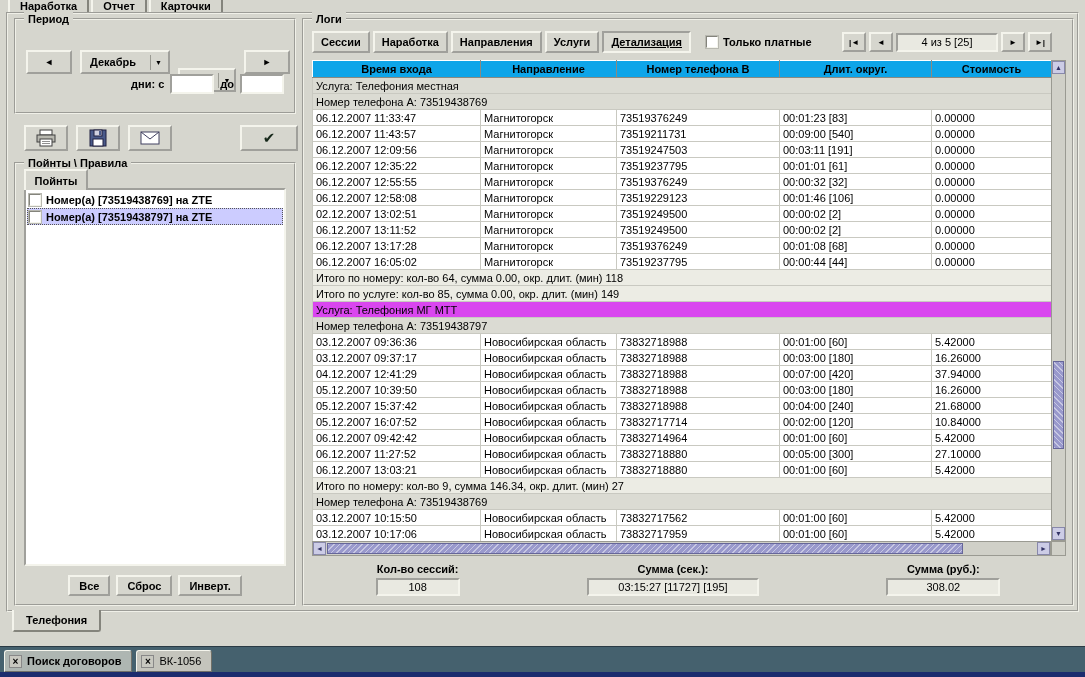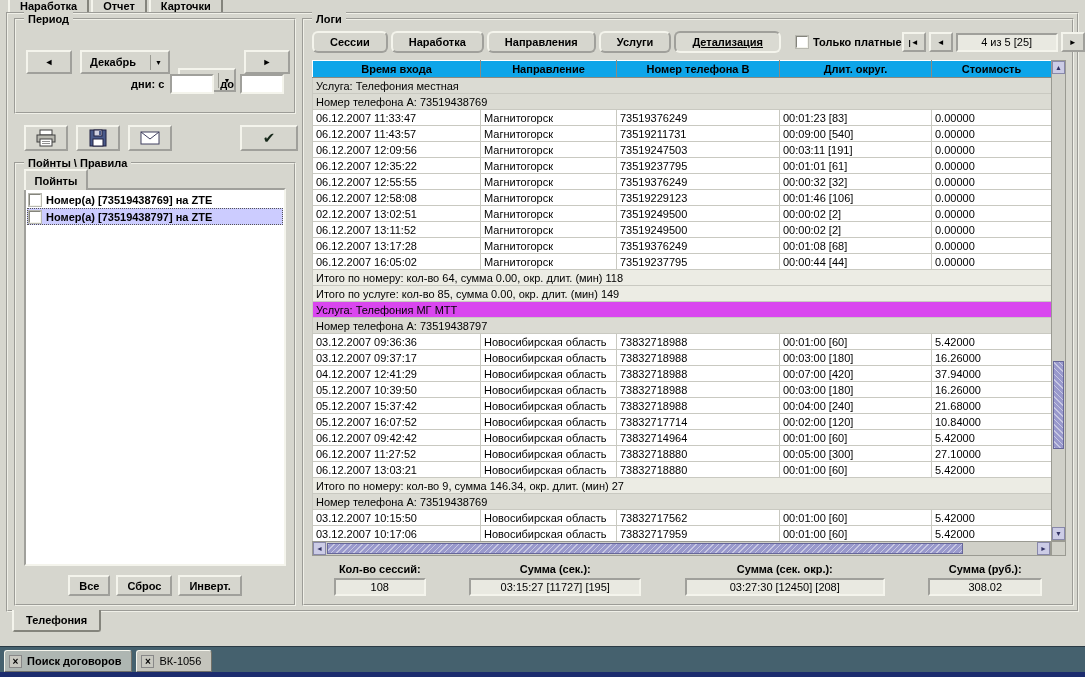--- a/index.html
+++ b/index.html
@@ -55,21 +55,21 @@
   .point-item.selected{background:#ccccff;outline:1px dotted #555;outline-offset:-1px;}
   .checkbox{display:inline-block;width:12px;height:12px;background:#fff;flex:none;
             border:1px solid;border-color:#84847c #f4f4ec #f4f4ec #84847c;box-shadow:0 0 0 1px #b8b8b0;}
   .points-buttons{position:absolute;left:0;right:0;bottom:8px;display:flex;gap:6px;justify-content:center;}
   .pt-btn{height:21px;padding:0 9px;}
 
   
   .logs-group{left:294px;top:4px;width:772px;height:588px;}
   .logs-toolbar{position:absolute;left:8px;right:20px;top:10px;height:24px;display:flex;align-items:center;}
   .log-tabs{display:flex;align-items:center;}
-  .log-tab{height:22px;padding:0 16px;margin-right:3px;border-radius:6px;}
+  .log-tab{height:22px;padding:0 7px;margin-right:3px;}
   .log-tab.active{border-style:inset;background:#dadad2;text-decoration:underline;}
   .chk-row{display:flex;align-items:center;gap:5px;margin-left:12px;font-weight:bold;white-space:nowrap;}
   .pager{margin-left:auto;display:flex;align-items:center;gap:3px;}
   .pg{width:24px;height:20px;font-size:8px;padding:0;}
   .page-info{width:102px;height:19px;border:2px inset #f4f4ec;background:#e9e9e1;
              display:flex;align-items:center;justify-content:center;}
 
   
   .table-zone{position:absolute;left:8px;top:40px;width:754px;height:496px;}
   table.log{border-collapse:collapse;table-layout:fixed;width:739px;border:1px solid #8a8a82;}
@@ -427,31 +427,27 @@
           <div class="sb-btn" style="left:0;top:0;">◄</div>
           <div class="h-thumb"></div>
           <div class="sb-btn" style="right:0;top:0;">►</div>
         </div>
         <div class="sb-corner"></div>
       </div>
 
       <div class="summary" id="summaryRow">
           <div class="sum-item">
             <div class="sum-label">Кол-во сессий:</div>
-            <div class="sum-box" style="width: 92px;">108</div>
+            <div class="sum-box" style="width: 84px;">108</div>
           </div>
           <div class="sum-item">
             <div class="sum-label">Сумма (сек.):</div>
             <div class="sum-box" style="width: 172px;">03:15:27 [11727] [195]</div>
           </div>
           <div class="sum-item">
-            <div class="sum-label">Сумма (сек. окр.):</div>
-            <div class="sum-box" style="width: 200px;">03:27:30 [12450] [208]</div>
-          </div>
-          <div class="sum-item">
             <div class="sum-label">Сумма (руб.):</div>
             <div class="sum-box" style="width: 114px;">308.02</div>
           </div>
         </div>
     </div>
   </div>
 
   <div class="telefonia-tab">Телефония</div>
 
   <div class="bottom-bar" id="windowTabs">

